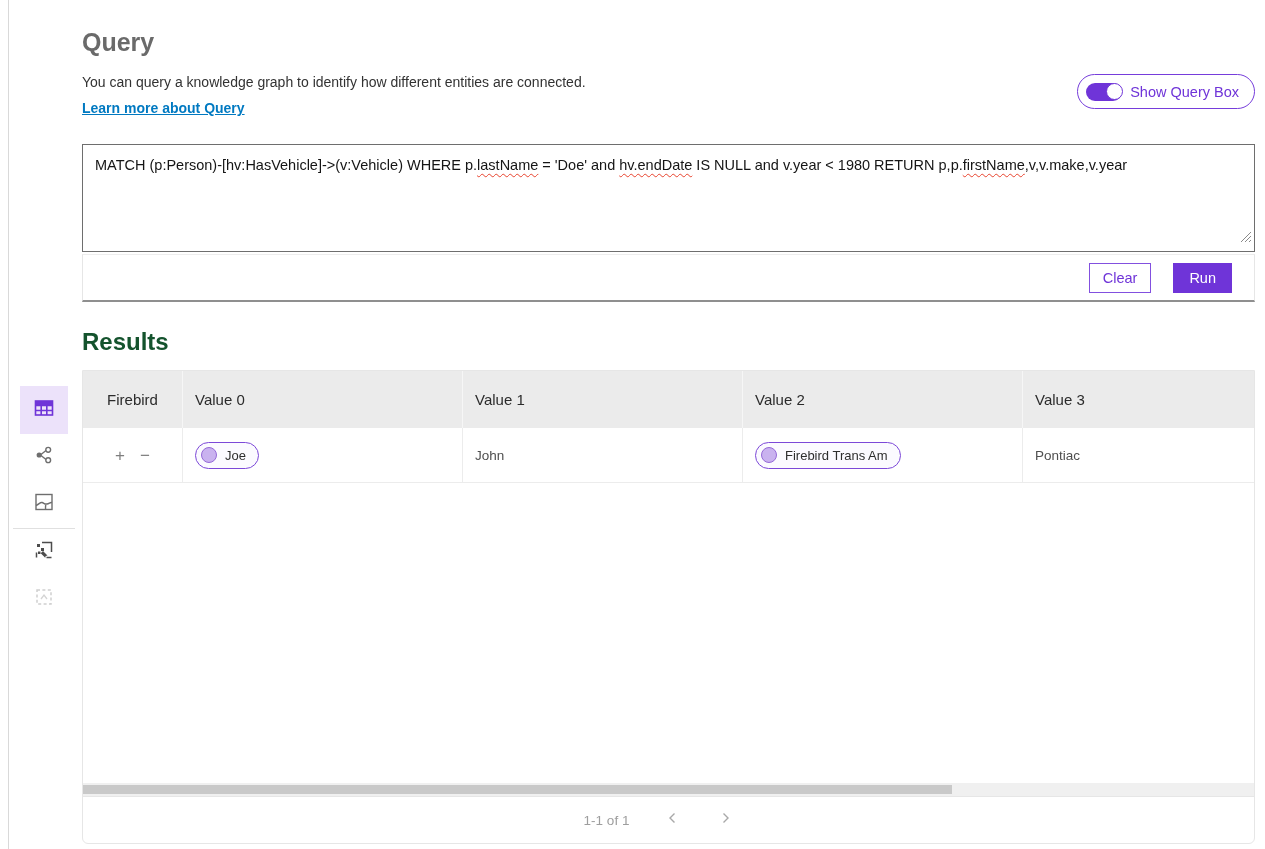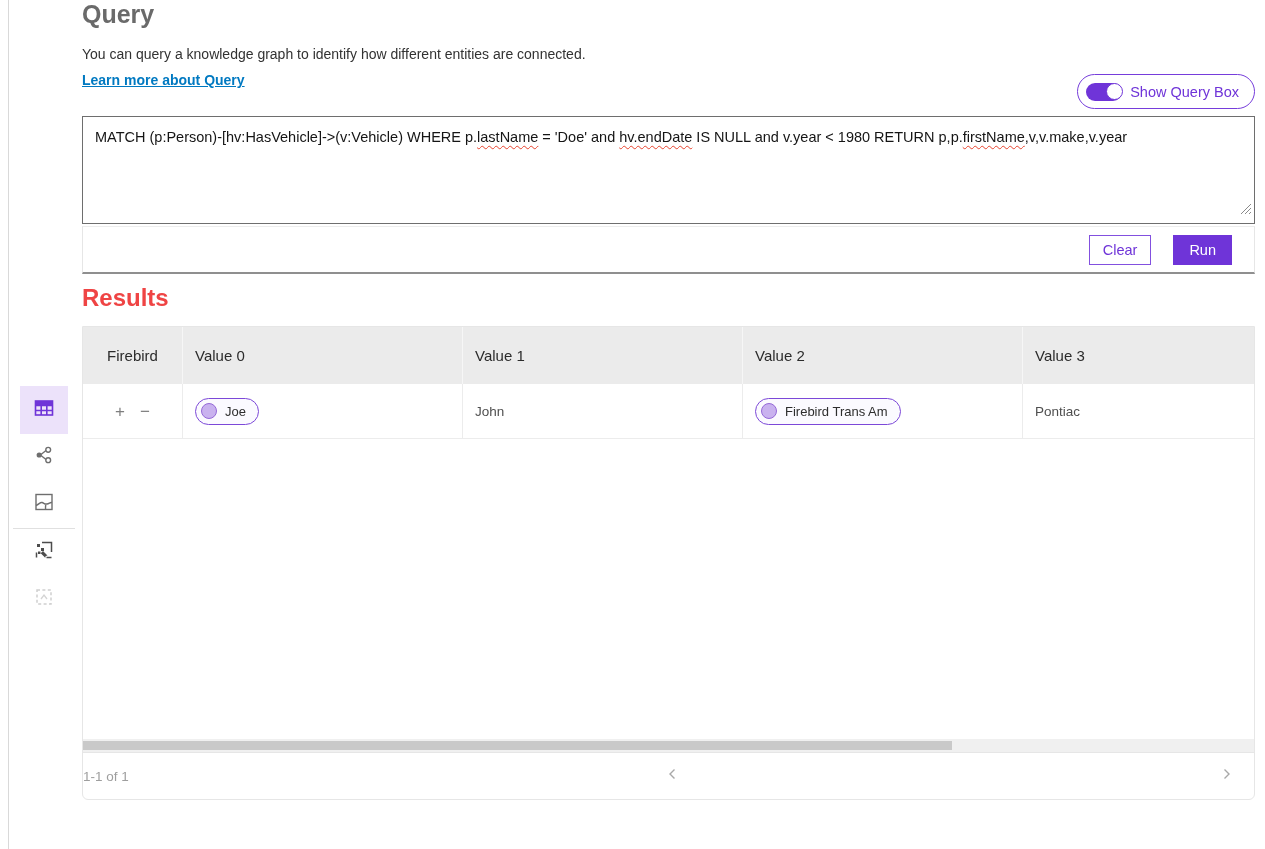--- a/index.html
+++ b/index.html
@@ -11,21 +11,21 @@
   .rail-line { position:absolute; left:8px; top:0; width:1px; height:100%; background:#d9d9d9; }
   .sidebar { position:absolute; left:9px; top:386px; width:70px; display:flex; flex-direction:column; align-items:center; }
   .side-item { width:48px; height:48px; display:flex; align-items:center; justify-content:center; cursor:pointer; }
   .side-item.active { background:#ece2fa; }
   .side-item.small { height:24px; width:48px; }
   .side-divider { width:62px; height:1px; background:#e0e0e0; margin:12px 0 11px 0; }
   .gap11 { margin-top:11px; } .gap23 { margin-top:23px; }
 
   
   .main { position:absolute; left:82px; top:0; width:1173px; }
-  .page-title { font-size:25px; font-weight:700; color:#6a6a6a; }
+  .page-title { margin-top:28px; font-size:25px; font-weight:700; color:#6a6a6a; }
   .page-desc { margin-top:17px; font-size:14px; color:#323232; }
   .learn-link { display:inline-block; margin-top:10px; font-size:14px; font-weight:700;
     color:#0079c1; text-decoration:underline; cursor:pointer; }
 
   
   .toggle-pill { position:absolute; right:0; top:74px; height:35px; border:1px solid #763ddb;
     border-radius:18px; display:flex; align-items:center; gap:8px; padding:0 15px 0 8px;
     background:#fff; cursor:pointer; }
   .toggle-label { color:#6f34d8; font-size:14.5px; }
   .switch { position:relative; width:36px; height:18px; border-radius:9px; background:#6f34d8; }
@@ -39,21 +39,21 @@
     text-decoration-thickness:1px; text-underline-offset:3px; }
   .resize-handle { position:absolute; right:2px; bottom:2px; cursor:nwse-resize; }
 
   .editor-footer { margin-top:2px; border-top:1px solid #ededed; border-left:1px solid #e6e6e6;
     border-right:1px solid #e6e6e6; border-bottom:2px solid #8f8f8f; height:48px;
     display:flex; justify-content:flex-end; align-items:center; gap:22px; padding-right:22px; }
   .btn { height:30px; font-size:14.5px; font-family:inherit; cursor:pointer; }
   .btn-clear { padding:0 13px; background:#fff; border:1px solid #8250df; color:#6f34d8; }
   .btn-run { padding:0 15px; background:#6f34d8; border:1px solid #6f34d8; color:#fff; }
 
-  .results-title { margin-top:10px; font-size:24px; font-weight:700; color:#ef4444; }
+  .results-title { margin-top:26px; font-size:24px; font-weight:700; color:#14532d; }
 
   
   .results-box { margin-top:14px; border:1px solid #e6e6e6; border-radius:0 0 6px 6px; background:#fff; }
   .thead { display:flex; height:57px; background:#ebebeb; }
   .th { display:flex; align-items:center; font-size:15px; color:#2b2b2b; padding-left:12px; }
   .th + .th { border-left:1px solid #f6f6f6; }
   .th.c0 { justify-content:center; padding-left:0; }
   .trow { display:flex; height:55px; border-bottom:1px solid #ececec; }
   .td { display:flex; align-items:center; padding-left:12px; font-size:13.5px; color:#4f4f4f; }
   .td + .td { border-left:1px solid #ececec; }
@@ -63,21 +63,21 @@
   .chip { display:inline-flex; align-items:center; height:27px; border:1px solid #7c48d8;
     border-radius:14px; background:#fbfaff; padding:0 12px 0 5px; gap:8px; font-size:13px;
     color:#2e2e2e; cursor:pointer; }
   .chip-dot { width:16px; height:16px; border-radius:50%; background:#c9b2ef; border:1px solid #9569d8; }
   .tfill { height:300px; }
 
   .hscroll { height:13px; background:#f0f0f0; position:relative; }
   .hthumb { position:absolute; left:0; top:2px; height:9px; width:74.2%; background:#c9c9c9; cursor:pointer; }
 
   .pagination { border-top:1px solid #e6e6e6; height:47px; display:flex; align-items:center;
-    justify-content:space-between; gap:46px; padding-right:20px; }
+    justify-content:center; gap:36px; padding-right:20px; }
   .page-range { font-size:13.5px; color:#9e9e9e; }
   .pg-btn { display:flex; align-items:center; cursor:pointer; }
 </style>
 </head>
 <body>
 
 <div class="rail-line"></div>
 
 <div class="sidebar">
   <div class="side-item active">

